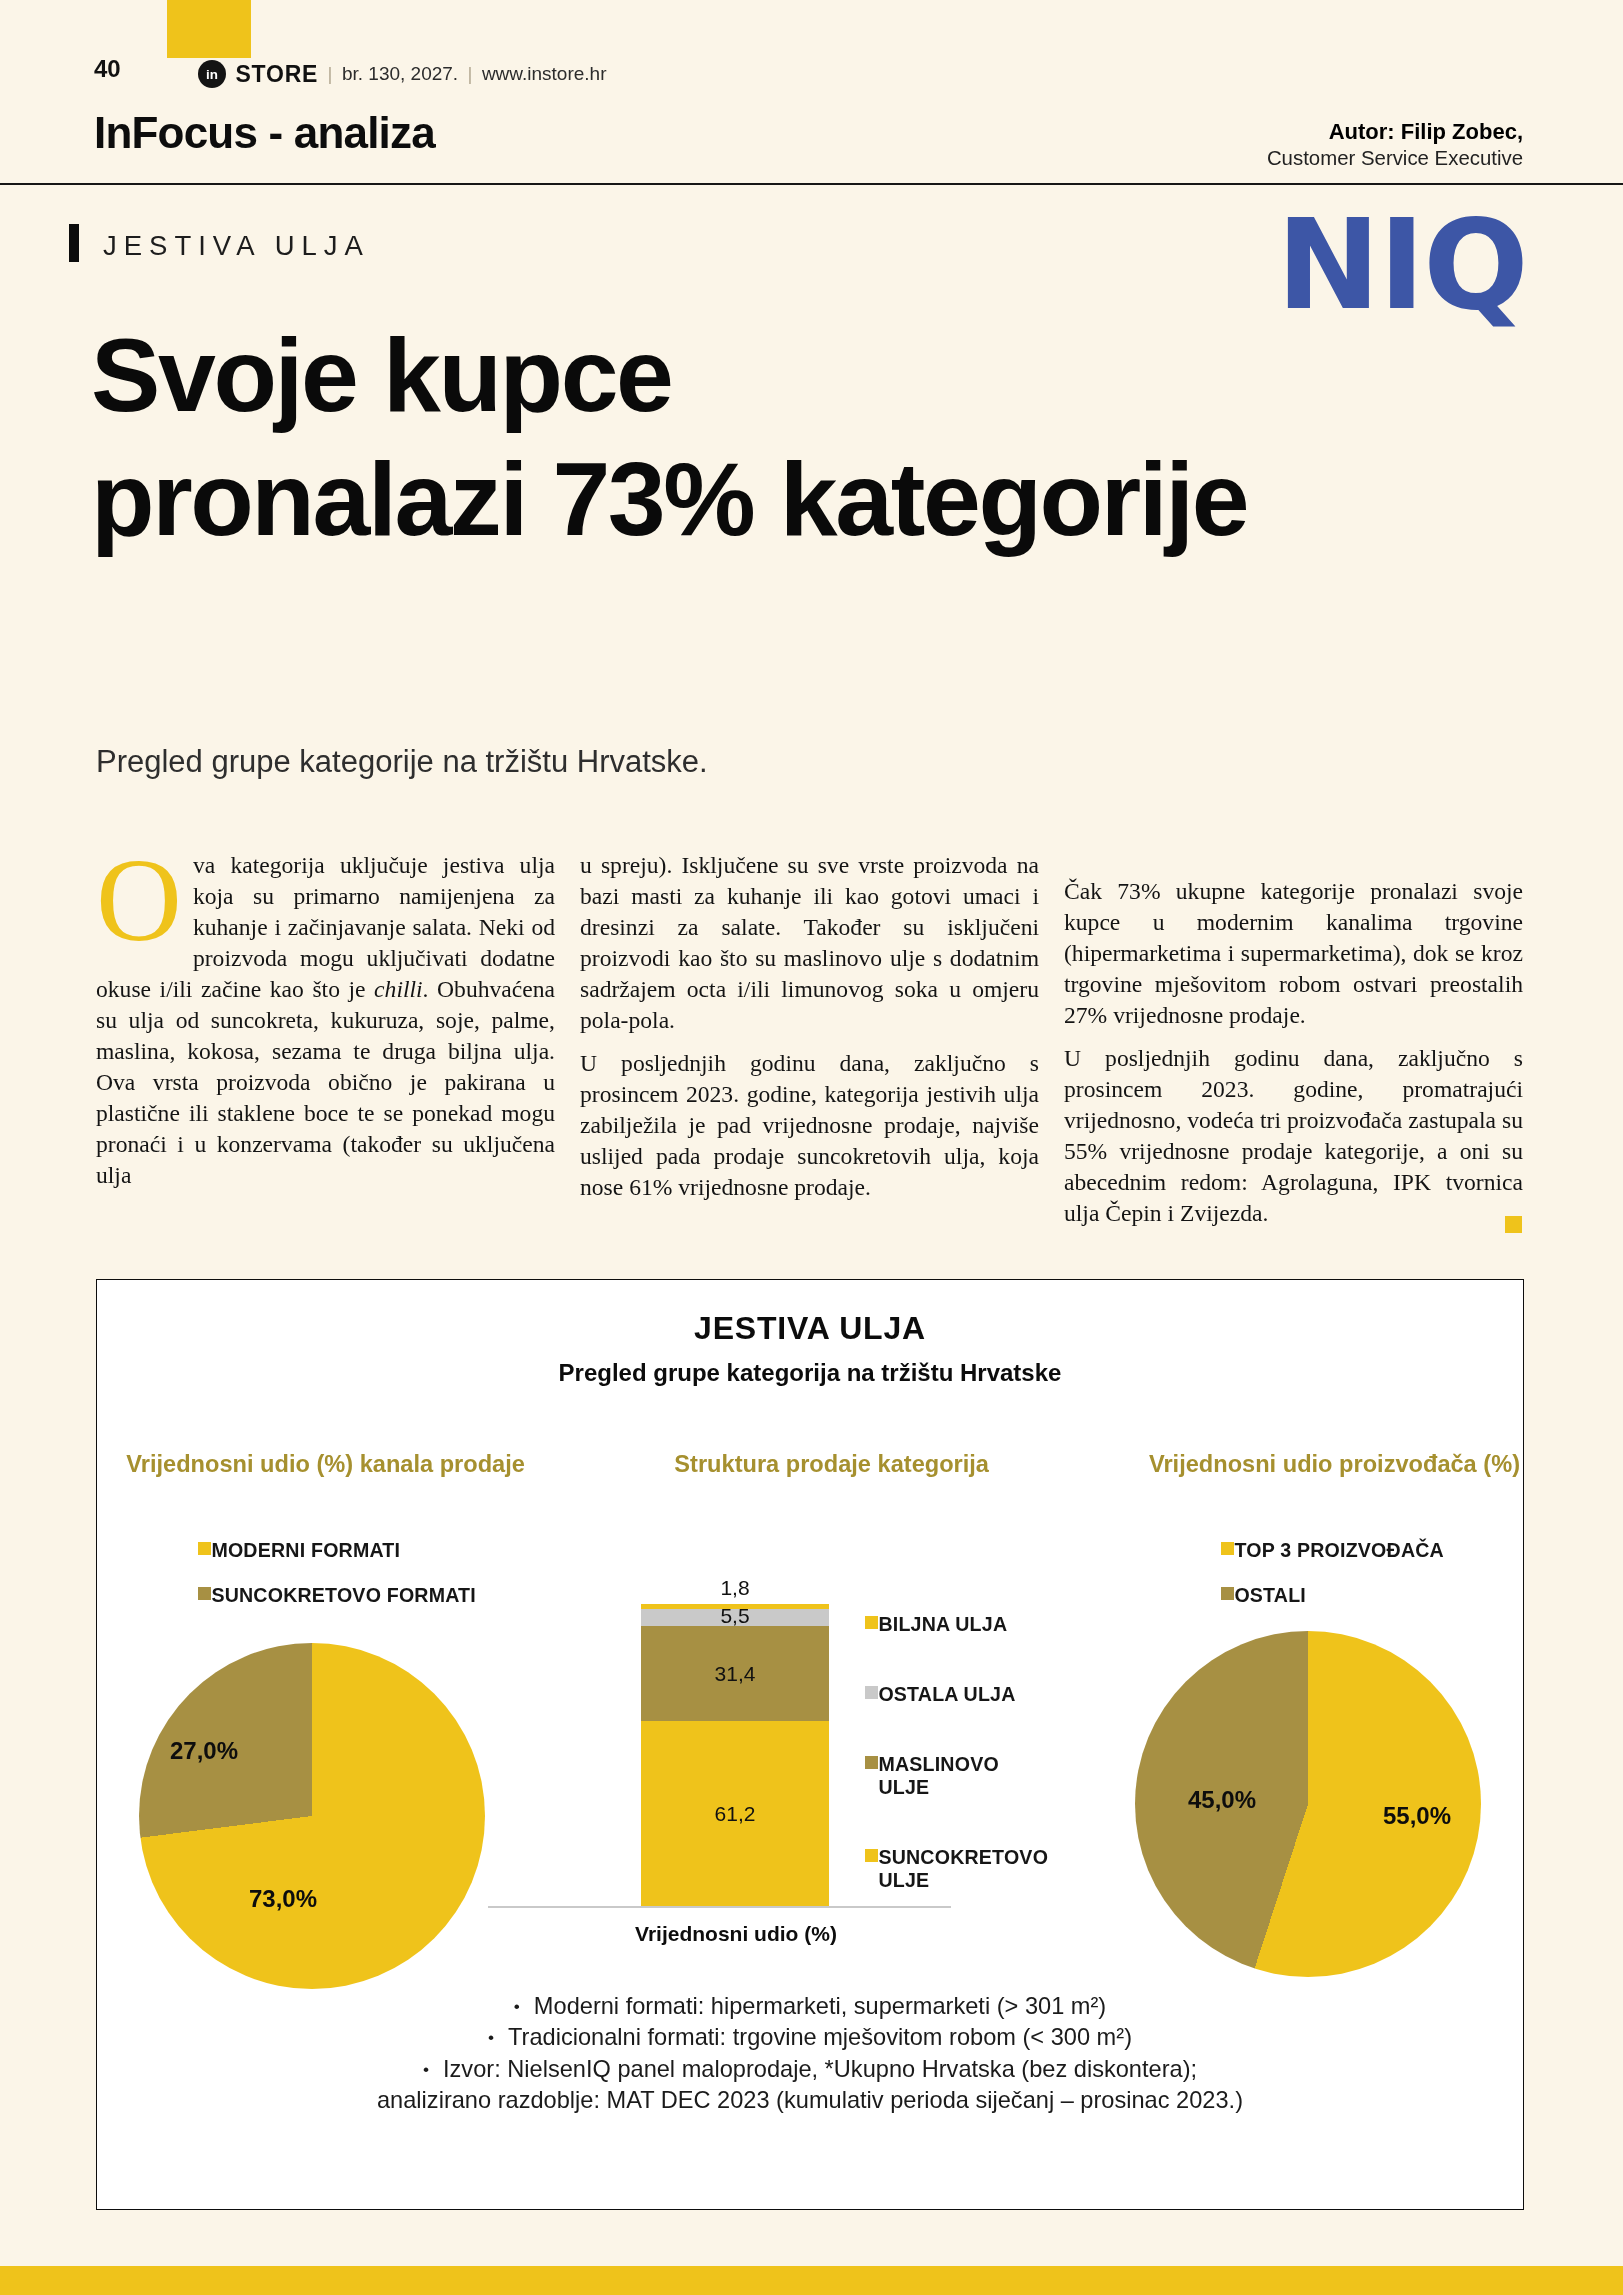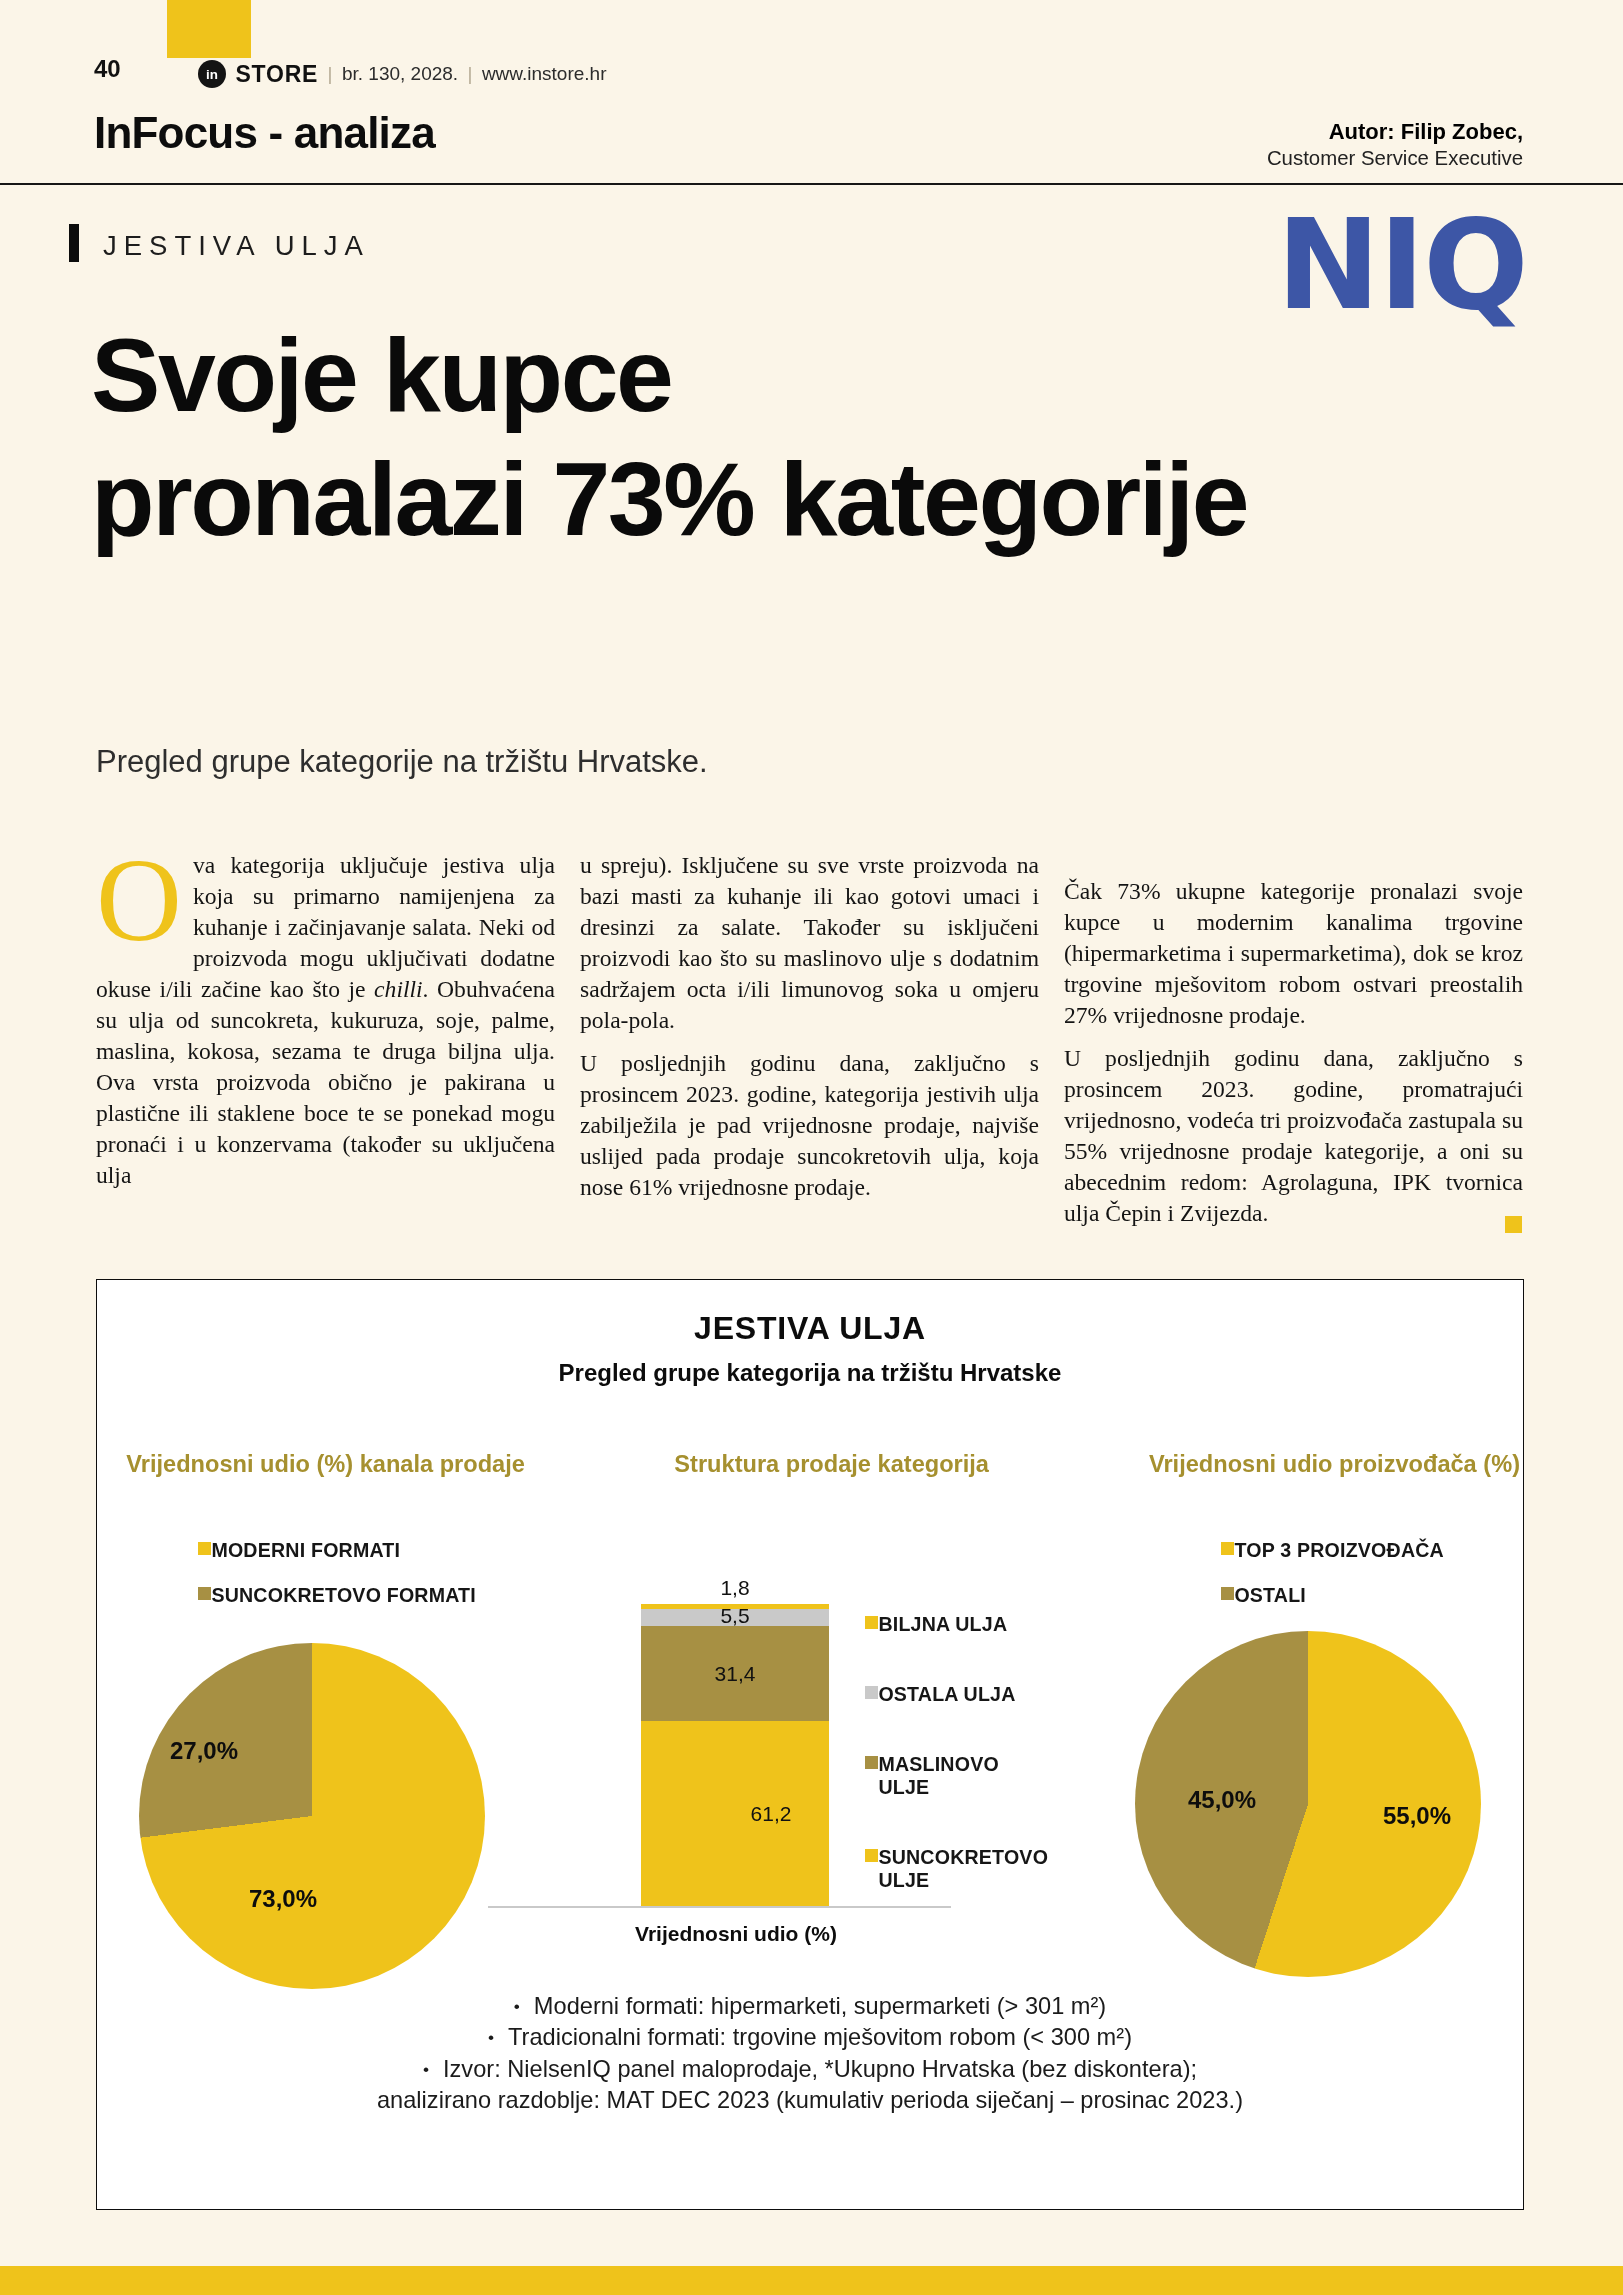--- a/index.html
+++ b/index.html
@@ -83,21 +83,21 @@
 <body>
 
 <div class="page">
 
   <div class="abs page-num">40</div>
   <div class="abs yellow-block"></div>
   <div class="abs masthead">
     <span class="logo-circle">in</span>
     <span class="logo-store">STORE</span>
     <span class="mh-sep">|</span>
-    <span class="mh-small">br. 130, 2028.</span>
+    <span class="mh-small">br. 130, 2027.</span>
     <span class="mh-sep">|</span>
     <span class="mh-small">www.instore.hr</span>
   </div>
   <div class="abs section-title">InFocus - analiza</div>
   <div class="abs author">
     <div class="author-1">Autor: Filip Zobec,</div>
     <div class="author-2">Customer Service Executive</div>
   </div>
   <div class="abs header-rule"></div>
 
@@ -154,21 +154,21 @@
     <div class="abs bar-wrap">
       <div class="bar">
         <div class="seg" style="height: 5.4px; background: rgb(239, 195, 27);"></div>
         <div class="seg" style="height: 16.6px; background: rgb(201, 201, 201);"></div>
         <div class="seg" style="height: 95px; background: rgb(167, 144, 67);"></div>
         <div class="seg" style="height: 185px; background: rgb(239, 195, 27);"></div>
       </div>
       <span class="bar-val" style="top:-28px;">1,8</span>
       <span class="bar-val" style="top:0px;">5,5</span>
       <span class="bar-val" style="top:58px;">31,4</span>
-      <span class="bar-val" style="top:198px;padding-left:36px;">61,2</span>
+      <span class="bar-val" style="top:198px;">61,2</span>
     </div>
     <div class="abs axis-line"></div>
     <div class="abs xlabel">Vrijednosni udio (%)</div>
 
     <div class="abs legend-v2 lg-mid">
       <div class="legend-row">
         <span class="swatch" style="background: rgb(239, 195, 27);"></span>
         <span class="legend-label">BILJNA ULJA</span>
       </div>
       <div class="legend-row">

